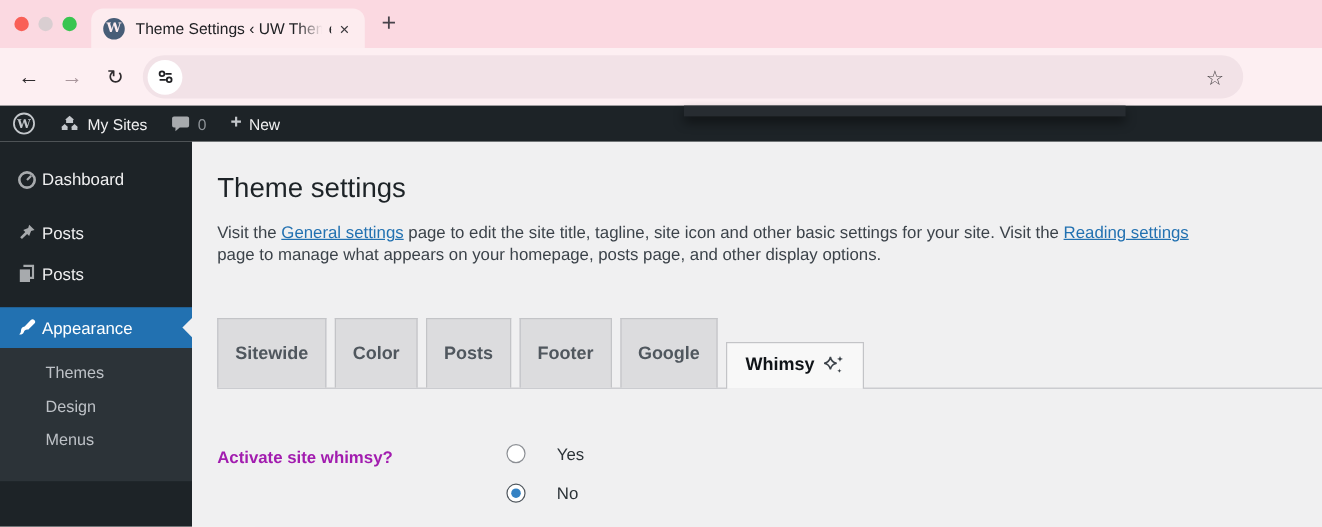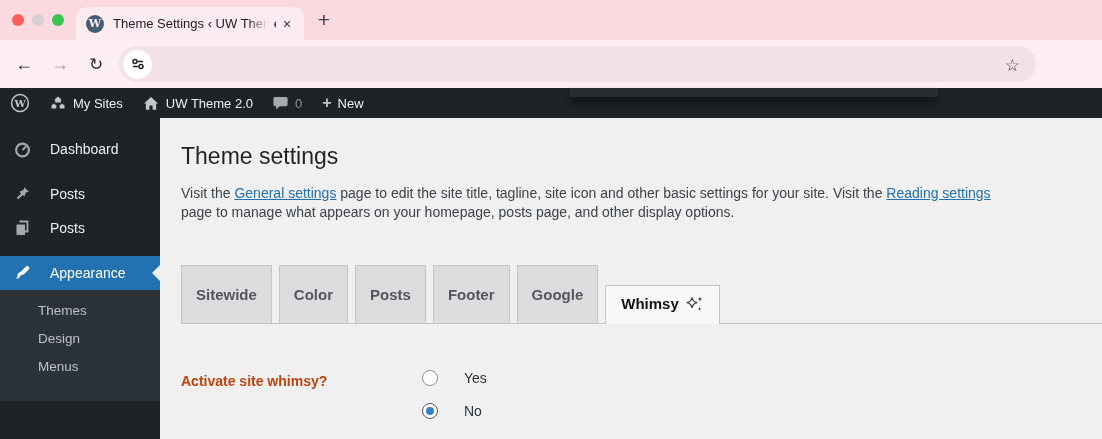--- a/index.html
+++ b/index.html
@@ -30,39 +30,39 @@
   
   .adminbar{position:absolute;top:88px;left:0;right:0;height:30px;background:#1d2327;color:#f0f0f1;display:flex;align-items:center;font-size:13px;z-index:4;}
   .ab-item{display:flex;align-items:center;gap:7px;height:30px;padding:0 10px;white-space:nowrap;}
   .ab-logo{padding:0 10px 0 10px;}
   .ab-count{color:#8e9398;margin-left:-1px;}
   .ab-plus{font-size:16px;font-weight:bold;color:#c3c7cb;margin-right:-1px;}
   .remnant{position:absolute;left:570px;top:88px;width:368px;height:9px;background:#272c31;box-shadow:0 5px 9px rgba(0,0,0,.45);z-index:5;}
 
   
   .sidebar{position:absolute;top:118px;left:0;width:160px;bottom:0;background:#1d2327;color:#f0f0f1;font-size:14px;z-index:3;}
-  .menu-item{position:relative;height:34px;display:flex;align-items:center;gap:19px;padding-left:13px;cursor:default;}
+  .menu-item{position:relative;height:34px;display:flex;align-items:center;gap:4px;padding-left:13px;cursor:default;}
   .menu-item .mi-icon{width:18px;height:18px;color:#a7aaad;display:flex;align-items:center;justify-content:center;flex:none;}
   .menu-item.active{background:#2271b1;color:#ffffff;}
   .menu-item.active .mi-icon{color:#ffffff;}
   .menu-item.active::after{content:"";position:absolute;right:0;top:50%;margin-top:-8px;border:8px solid transparent;border-right-color:#f0f0f1;}
   .spacer-a{height:11px;} .spacer-b{height:11px;} .top-pad{height:14px;}
   .submenu{background:#2c3338;padding:7px 0 20px 0;}
   .submenu-item{height:28px;line-height:28px;padding-left:38px;color:#bdc1c6;font-size:13.5px;cursor:default;}
 
   
   .content{position:absolute;left:160px;top:118px;right:0;bottom:0;background:#f0f0f1;color:#3c434a;overflow:hidden;}
   h1.page-title{margin:23px 20px 0 21px;font-size:23px;font-weight:400;color:#1d2327;line-height:30px;}
   p.intro{margin:13px 20px 0 21px;font-size:14px;line-height:19px;color:#3c434a;}
   p.intro a{color:#2271b1;text-decoration:underline;cursor:pointer;}
   .nav-wrap{margin:43px 0 0 21px;border-bottom:1px solid #c3c4c7;display:flex;align-items:flex-end;gap:7px;}
   .nav-tab{padding:20px 14px;background:#dcdcde;border:1px solid #c3c4c7;border-bottom:none;font-weight:bold;font-size:15px;color:#50575e;cursor:default;}
   .nav-tab.active{background:#f8f8f8;color:#101418;margin-bottom:-1px;padding:9px 15px 10px 15px;display:flex;align-items:flex-start;gap:6px;}
   .form-row{display:flex;margin:44px 0 0 21px;}
-  .form-label{width:241px;font-size:14px;font-weight:bold;color:#c2410c;padding-top:5px;}
+  .form-label{width:241px;font-size:14px;font-weight:bold;color:#a21caf;padding-top:5px;}
   .radio-row{display:flex;align-items:center;gap:26px;height:20px;margin-bottom:13px;cursor:default;}
   .radio{width:16px;height:16px;border-radius:50%;background:#ffffff;border:1px solid #8c8f94;box-sizing:border-box;display:flex;align-items:center;justify-content:center;}
   .radio.checked{border-color:#50575e;}
   .radio.checked::after{content:"";width:8px;height:8px;border-radius:50%;background:#3582c4;}
   .radio-label{font-size:14px;color:#2c3338;}
   svg{display:block;}
 </style>
 </head>
 <body>
 
@@ -109,28 +109,20 @@
     </div>
     <div class="ab-item">
       <span>
         <svg width="16" height="14" viewBox="0 0 16 14" fill="#c3c7cb">
           <path d="M8 0.5 L11.8 3.8 L10.9 3.8 L10.9 6.6 L5.1 6.6 L5.1 3.8 L4.2 3.8 Z"></path>
           <path d="M3.9 7.4 L6.9 10 L6.3 10 L6.3 12.4 L1.5 12.4 L1.5 10 L0.9 10 Z"></path>
           <path d="M12.1 7.4 L15.1 10 L14.5 10 L14.5 12.4 L9.7 12.4 L9.7 10 L9.1 10 Z"></path>
         </svg>
       </span>
       <span>My Sites</span>
-    </div>
-    <div class="ab-item">
-      <span>
-        <svg width="16" height="15" viewBox="0 0 16 15" fill="#c3c7cb">
-          <path d="M8 1 L15 7.4 L13.1 7.4 L13.1 13.8 L9.6 13.8 L9.6 9.6 L6.4 9.6 L6.4 13.8 L2.9 13.8 L2.9 7.4 L1 7.4 Z"></path>
-        </svg>
-      </span>
-      <span>UW Theme 2.0</span>
     </div>
     <div class="ab-item">
       <span>
         <svg width="16" height="15" viewBox="0 0 16 15" fill="#a7aaad">
           <path d="M2 1 h11 a1.6 1.6 0 0 1 1.6 1.6 v6 a1.6 1.6 0 0 1 -1.6 1.6 h-6.2 l-3.6 3.2 v-3.2 h-1.2 a1.6 1.6 0 0 1 -1.6 -1.6 v-6 a1.6 1.6 0 0 1 1.6 -1.6 Z"></path>
         </svg>
       </span>
       <span class="ab-count">0</span>
     </div>
     <div class="ab-item">

